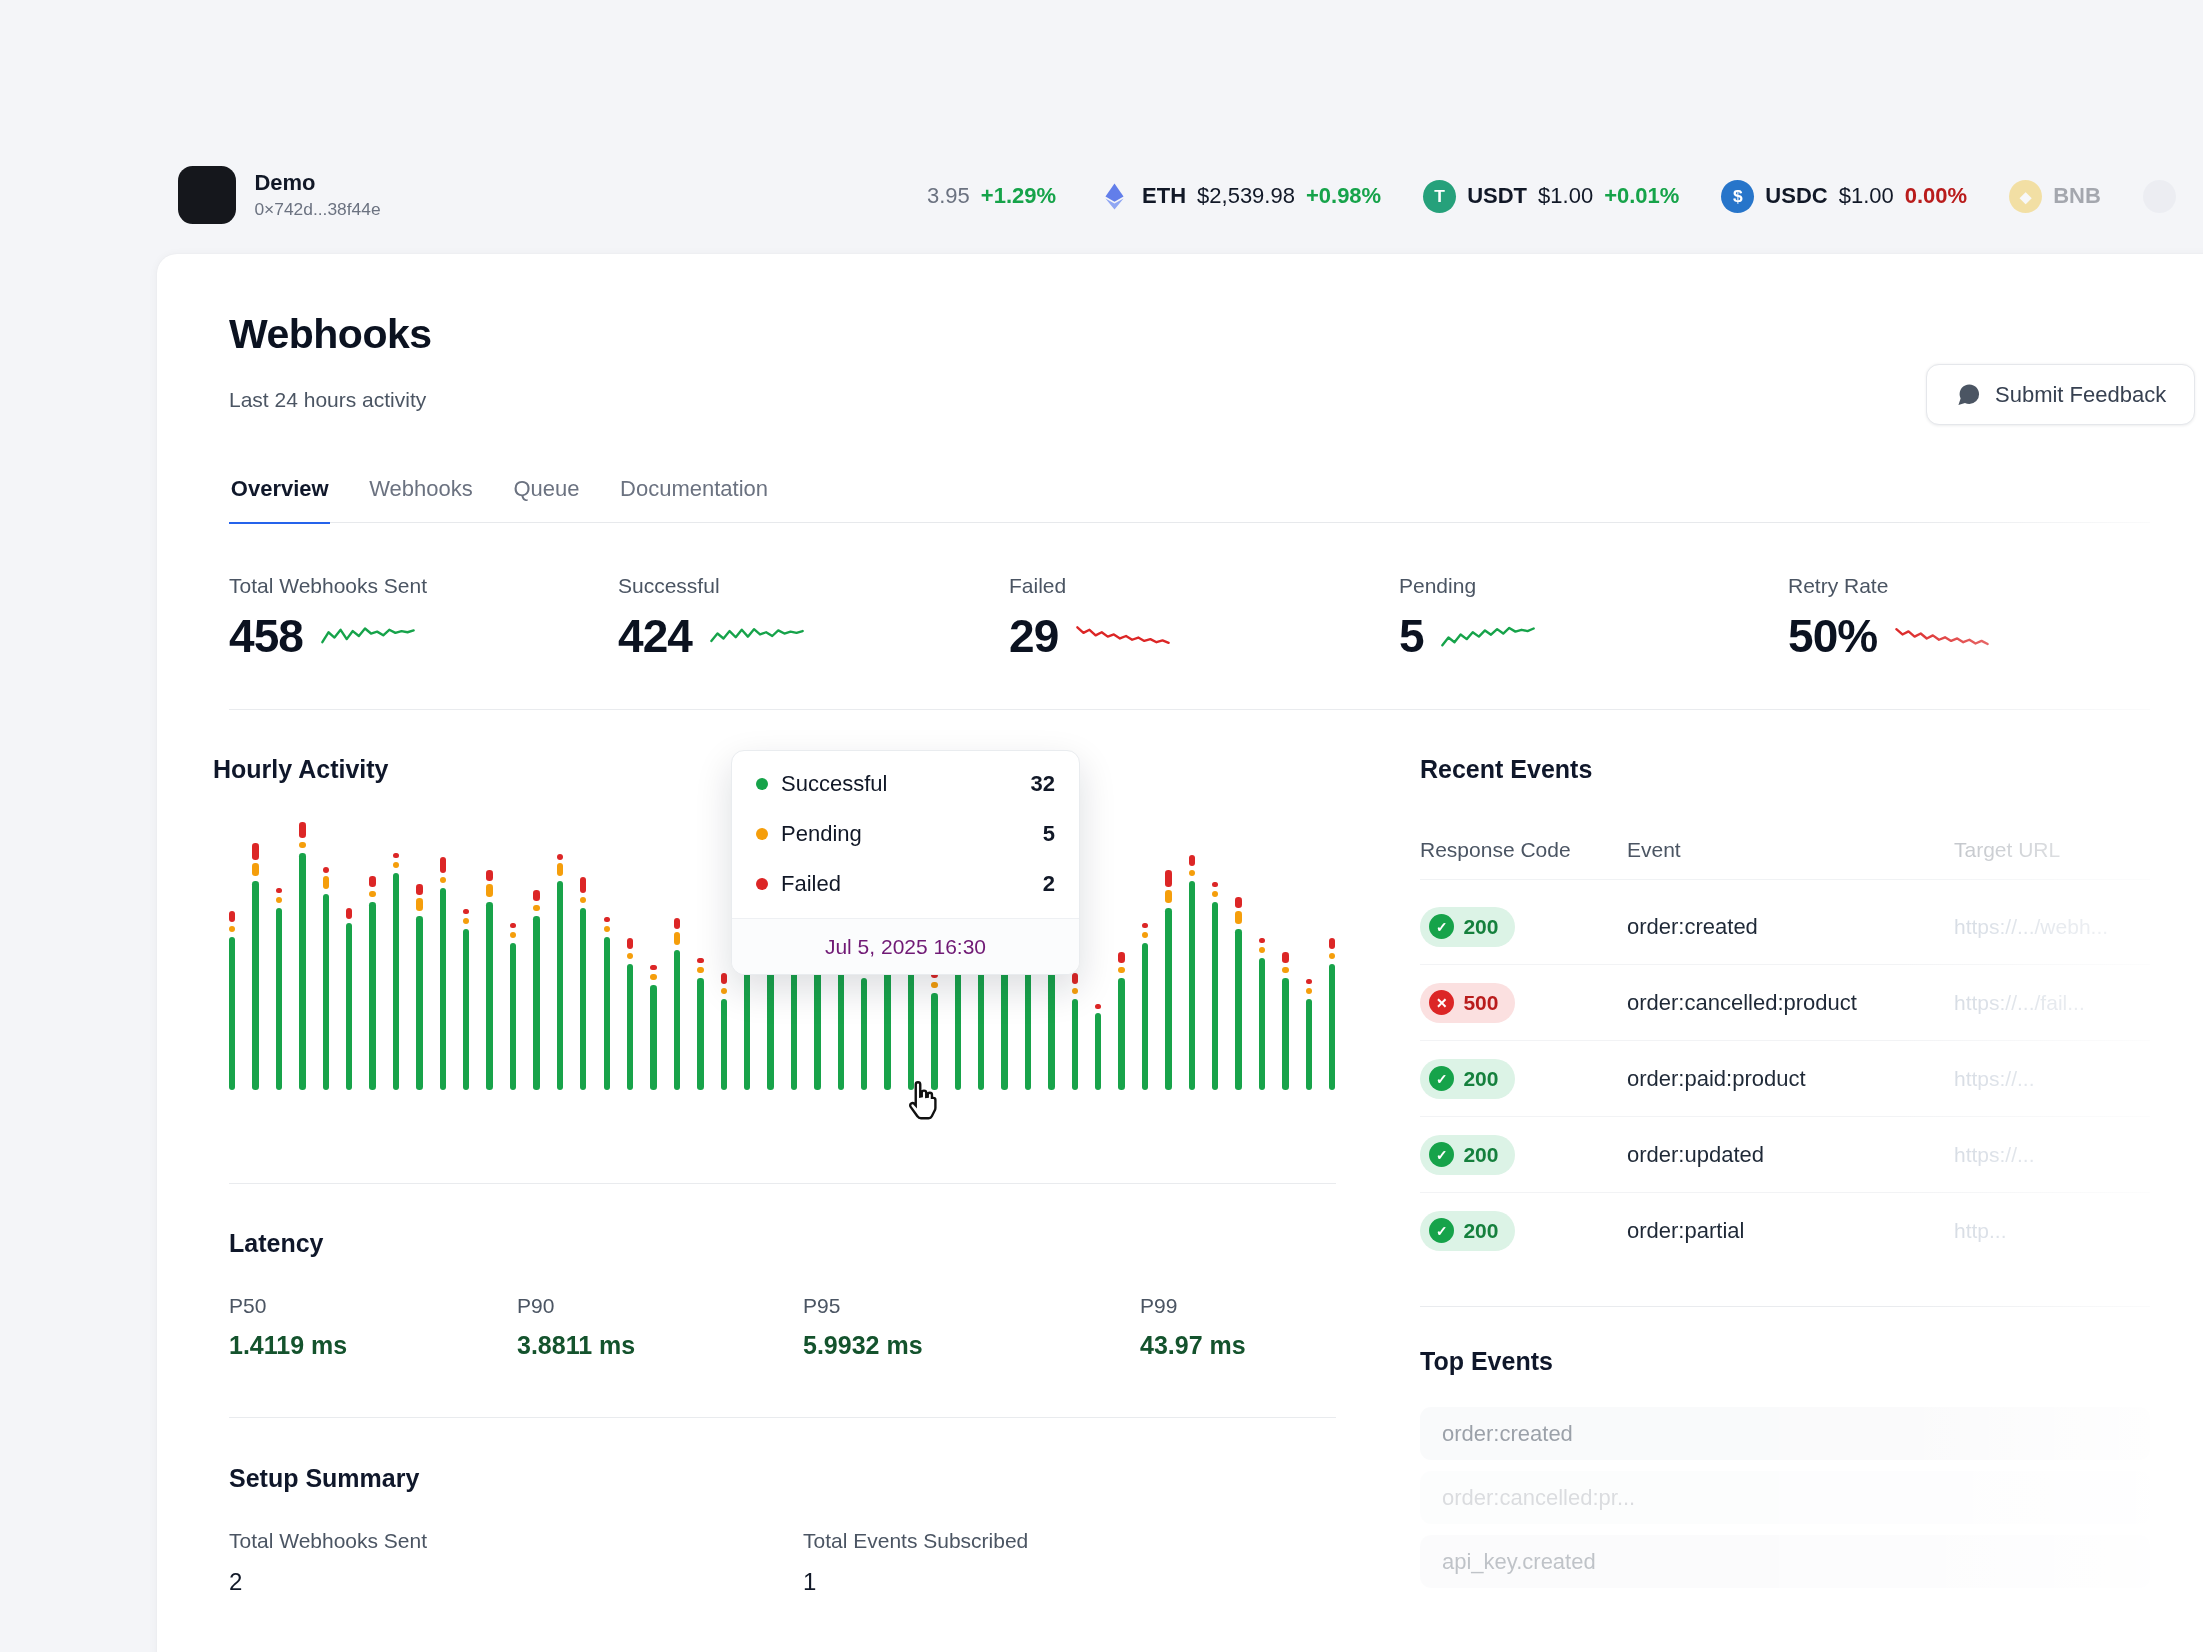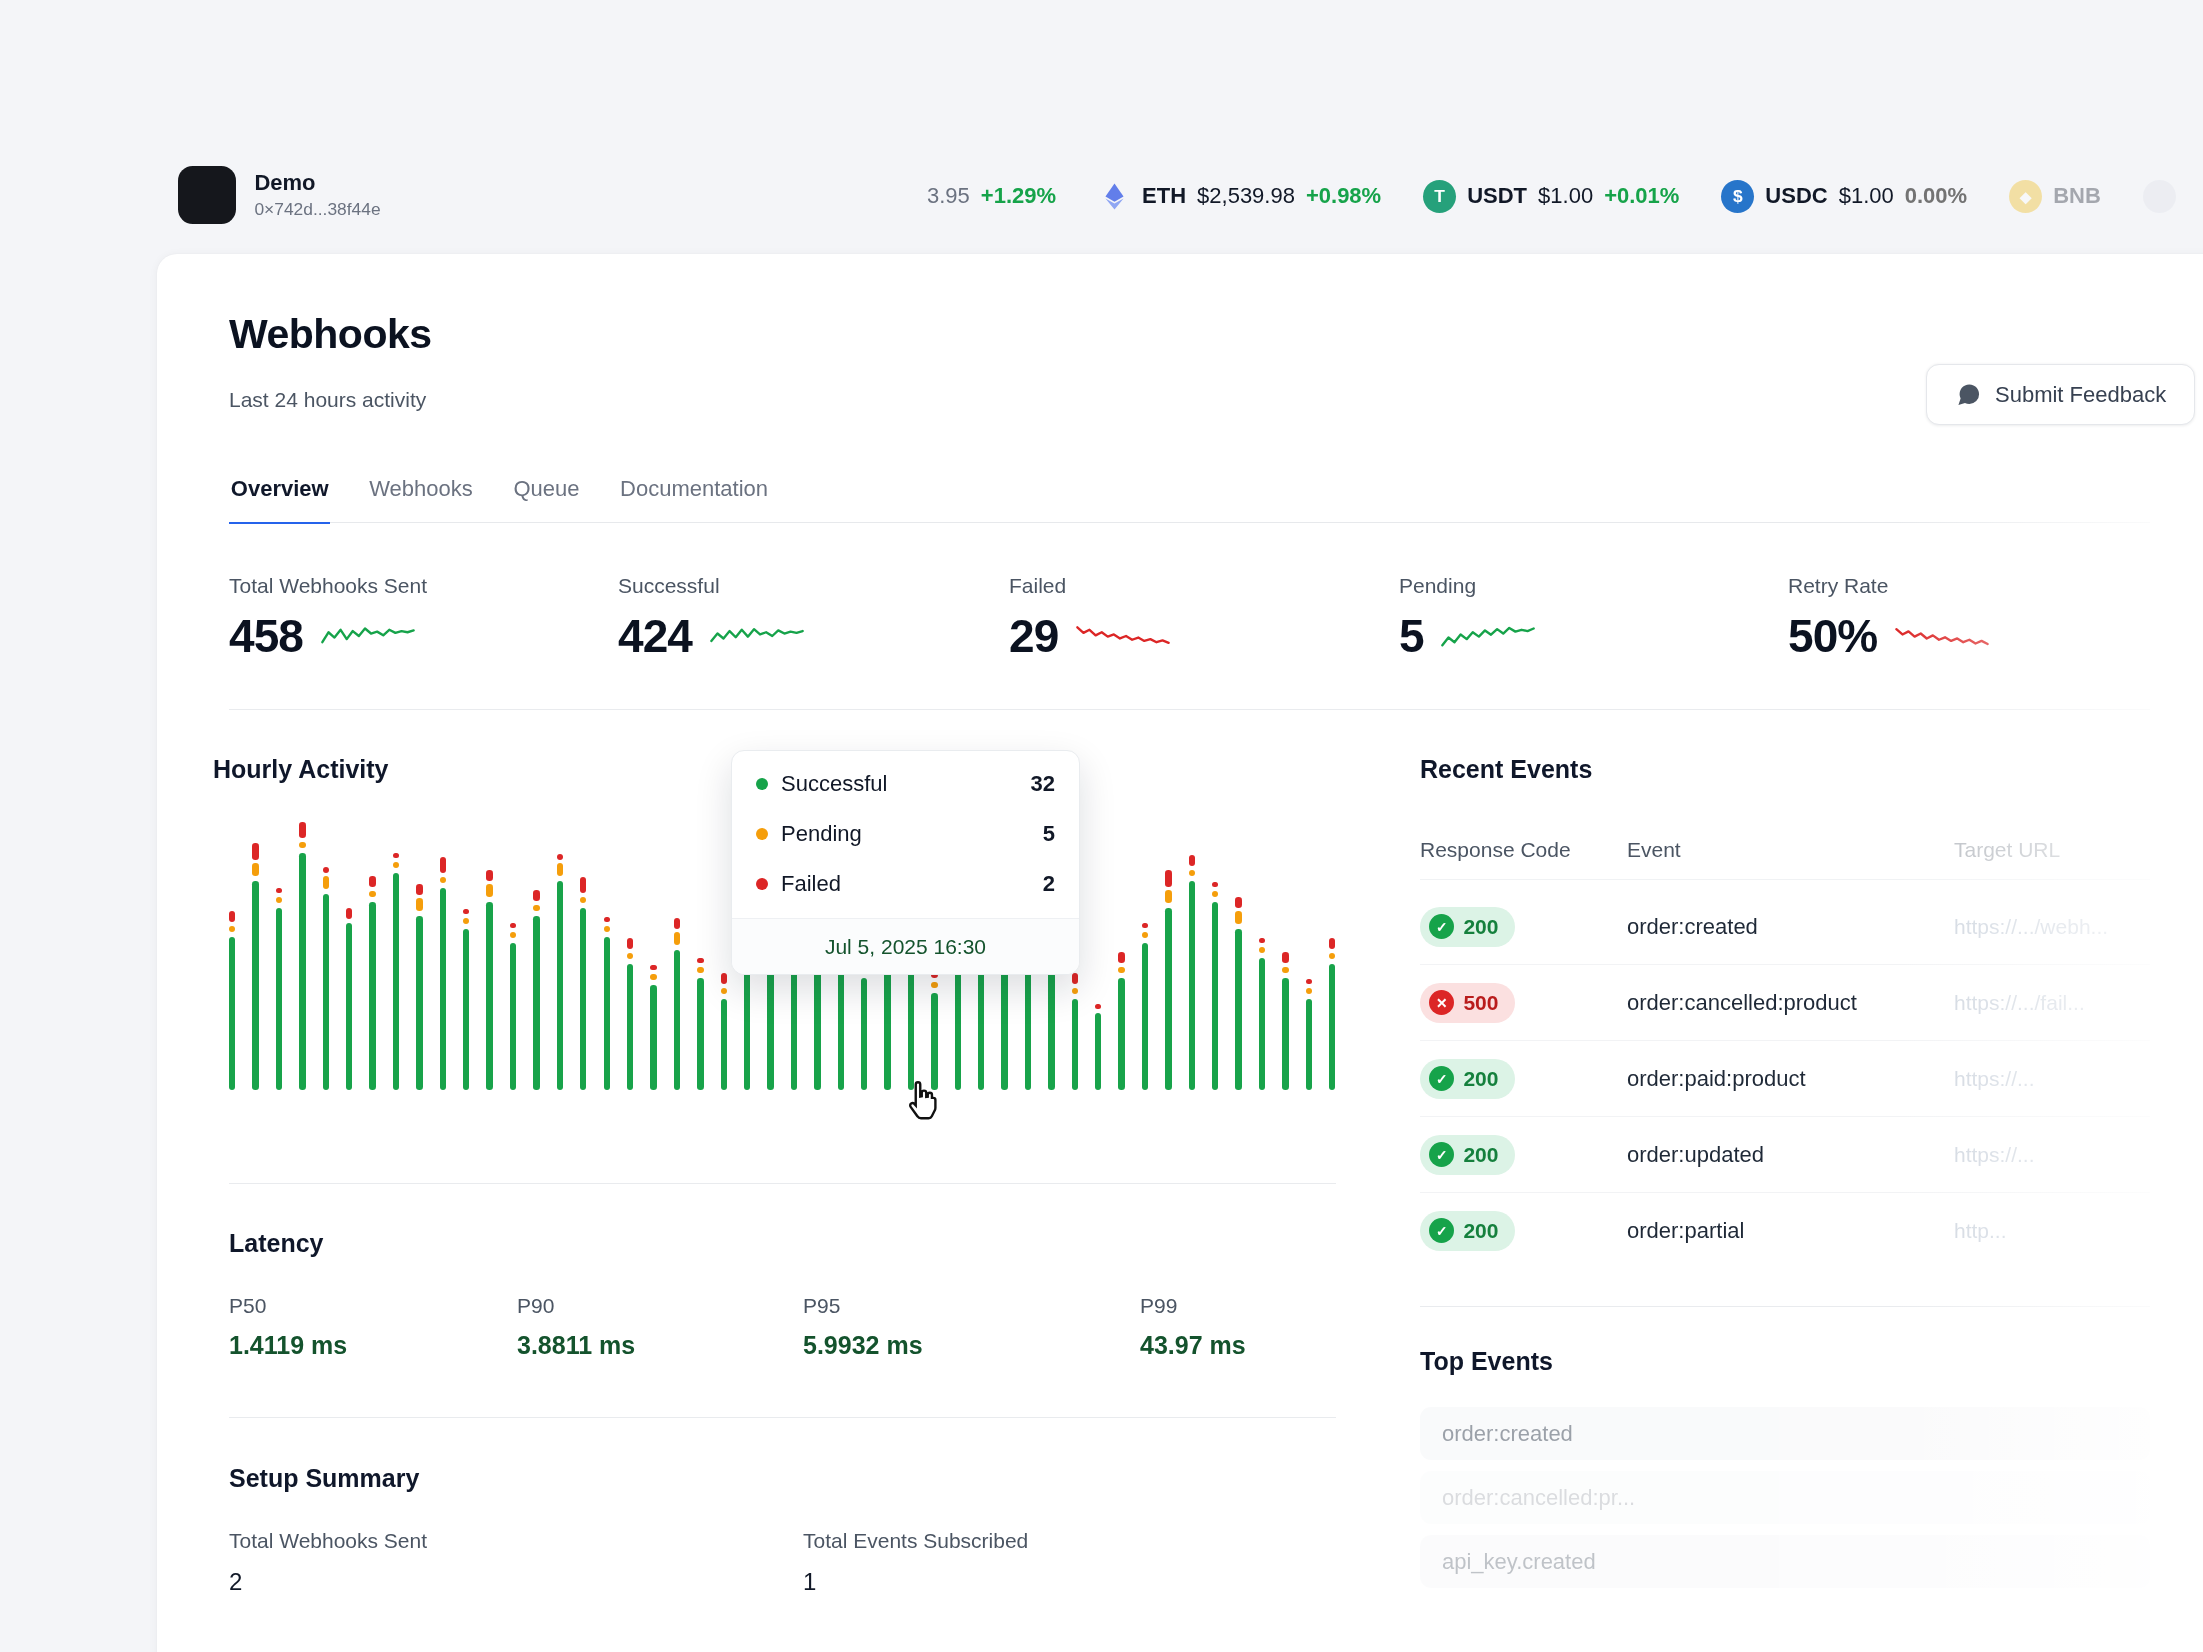--- a/index.html
+++ b/index.html
@@ -61,21 +61,21 @@
   .seg.red{background:#dc2626;margin-bottom:3.7px;}
   .xlabels{position:absolute;left:72px;top:852px;width:1107px;display:flex;justify-content:space-between;font-size:20px;color:#374151;padding:0 1.8px;}
   
   .tooltip{position:absolute;left:574px;top:496px;width:347px;background:#fff;border:0.9px solid #e9ecef;border-radius:13px;
            box-shadow:0 14.7px 37px rgba(15,23,42,.14);z-index:2;}
   .trow{display:flex;align-items:center;gap:13px;padding:12px 24px;font-size:22px;color:#111827;}
   .trow:first-child{padding-top:20px;}
   .tdot{width:12px;height:12px;border-radius:50%;flex:0 0 auto;}
   .tlabel{flex:1;}
   .tval{font-weight:600;}
-  .tfoot{margin-top:9.2px;border-top:0.9px solid #eef0f3;padding:15.6px 0;text-align:center;font-size:21px;color:#14532d;background:#fbfcfd;border-radius:0 0 13px 13px;}
+  .tfoot{margin-top:9.2px;border-top:0.9px solid #eef0f3;padding:15.6px 0;text-align:center;font-size:21px;color:#701a75;background:#fbfcfd;border-radius:0 0 13px 13px;}
   
   .lat{position:absolute;top:1040px;}
   .lat .l{font-size:21px;color:#4b5563;margin-bottom:13px;}
   .lat .v{font-size:25px;font-weight:700;color:#14532d;}
   .setupitem{position:absolute;top:1275px;}
   .setupitem .l{font-size:21px;color:#4b5563;margin-bottom:14.7px;}
   .setupitem .v{font-size:24px;font-weight:500;color:#111827;}
   
   .qhead{position:absolute;left:1263px;top:584px;width:730px;display:grid;grid-template-columns:207px 327px 1fr;
          font-size:21px;color:#4b5563;padding-bottom:16.5px;border-bottom:0.9px solid #f0f2f4;}
@@ -128,21 +128,21 @@
       <div class="tick">
         <span class="ticon" style="background:#26a17b">T</span>
         <span class="tsym">USDT</span>
         <span class="tprice">$1.00</span>
         <span class="tchg" style="color:#16a34a">+0.01%</span>
       </div>
       <div class="tick">
         <span class="ticon" style="background:#2775ca">$</span>
         <span class="tsym">USDC</span>
         <span class="tprice">$1.00</span>
-        <span class="tchg" style="color:#737373">0.00%</span>
+        <span class="tchg" style="color:#b91c1c">0.00%</span>
       </div>
       <div class="tick" style="opacity: 0.35;">
         <span class="ticon" style="background:#f0b90b;font-size:14.7px">◆</span>
         <span class="tsym">BNB</span>
       </div>
       <div class="tick" style="opacity: 0.18;">
         <span class="ticon" style="background:#c8ced8"></span>
       </div>
     </div>
 </div>

